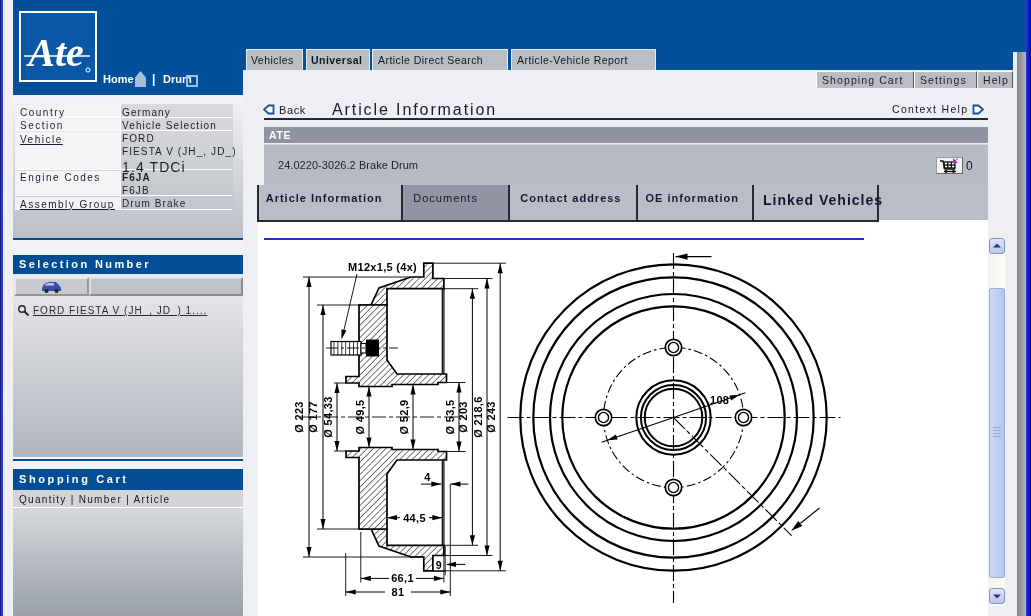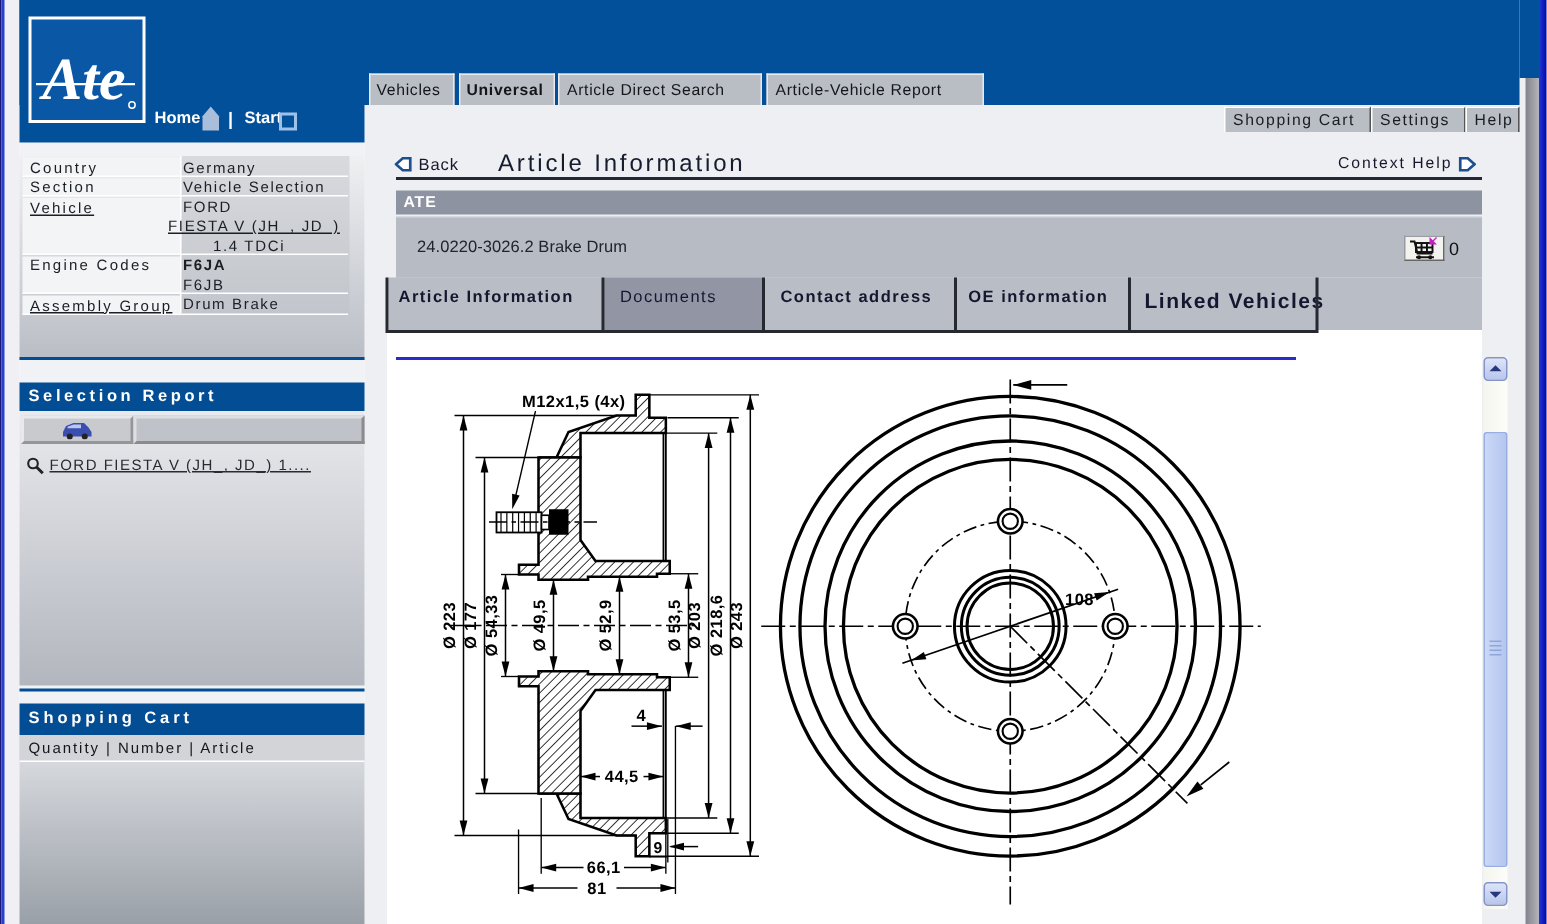--- a/index.html
+++ b/index.html
@@ -21,21 +21,21 @@
   <text x="37" y="55" text-anchor="middle" font-family="Liberation Serif,serif" font-style="italic" font-weight="bold" font-size="40" fill="#fff">Ate</text>
   <line x1="5" y1="45" x2="71" y2="45" stroke="#fff" stroke-width="1.5"></line>
   <circle cx="69" cy="59" r="2.1" fill="none" stroke="#fff" stroke-width="1"></circle>
 </svg>
 
 <div class="abs" style="left:103px;top:73px;color:#fff;font-size:11px;font-weight:bold;text-align:center;">Home</div>
 <svg class="abs" style="left:134px;top:70px" width="13" height="18">
     <path d="M6.5,1 L12,7.5 L12,17 L1,17 L1,7.5 Z" fill="#a9bedb"></path>
   </svg>
 <div class="abs" style="left:152px;top:72px;color:#fff;font-size:12px;font-weight:bold;">|</div>
-<div class="abs" style="left:163px;top:73px;color:#fff;font-size:11px;font-weight:bold;">Start</div>
+<div class="abs" style="left:163px;top:73px;color:#fff;font-size:11px;font-weight:bold;">Drum</div>
 <div class="abs" style="left:186px;top:75px;width:12px;height:12px;border:2px solid #9fc0e8;"></div>
 
 <div class="abs" style="left:246px;top:48.5px;width:57px;height:21.5px;background:#b9bdc4;border:1px solid #e8eaee;border-bottom:none;"></div>
 <div class="abs" style="left:251px;top:54px;font-size:10.5px;letter-spacing:0.45px;color:#15161a;">Vehicles</div>
 <div class="abs" style="left:306px;top:48.5px;width:64px;height:21.5px;background:#b9bdc4;border:1px solid #e8eaee;border-bottom:none;"></div>
 <div class="abs" style="left:311px;top:54px;font-size:10.5px;letter-spacing:0.45px;color:#15161a;font-weight:bold;">Universal</div>
 <div class="abs" style="left:372px;top:48.5px;width:136px;height:21.5px;background:#b9bdc4;border:1px solid #e8eaee;border-bottom:none;"></div>
 <div class="abs" style="left:378px;top:54px;font-size:10.5px;letter-spacing:0.45px;color:#15161a;">Article Direct Search</div>
 <div class="abs" style="left:511px;top:48.5px;width:145px;height:21.5px;background:#b9bdc4;border:1px solid #e8eaee;border-bottom:none;"></div>
 <div class="abs" style="left:517px;top:54px;font-size:10.5px;letter-spacing:0.45px;color:#15161a;">Article-Vehicle Report</div>
@@ -108,33 +108,33 @@
 <div class="abs" style="left:20px;top:106.8px;font-size:10px;letter-spacing:1.5px;color:#1c1e26;">Country</div>
 <div class="abs" style="left:122px;top:106.6px;font-size:10px;letter-spacing:1.1px;color:#1c1e26;">Germany</div>
 <div class="abs" style="left:15px;top:118.7px;width:105px;height:12.7px;background:#f3f4f6;border-bottom:1px solid #fff;"></div>
 <div class="abs" style="left:120px;top:118.7px;width:112px;height:12.7px;border-bottom:1px solid #fff;"></div>
 <div class="abs" style="left:20px;top:120.2px;font-size:10px;letter-spacing:1.5px;color:#1c1e26;">Section</div>
 <div class="abs" style="left:122px;top:120.0px;font-size:10px;letter-spacing:1.1px;color:#1c1e26;">Vehicle Selection</div>
 <div class="abs" style="left:15px;top:132.1px;width:105px;height:38.1px;background:#f3f4f6;border-bottom:1px solid #fff;"></div>
 <div class="abs" style="left:120px;top:132.1px;width:112px;height:38.1px;border-bottom:1px solid #fff;"></div>
 <div class="abs" style="left:20px;top:133.6px;font-size:10px;letter-spacing:1.5px;color:#1c1e26;text-decoration:underline;">Vehicle</div>
 <div class="abs" style="left:122px;top:133.4px;font-size:10px;letter-spacing:1.1px;color:#1c1e26;">FORD</div>
-<div class="abs" style="left:112px;top:146.1px;font-size:10px;letter-spacing:1.1px;color:#1c1e26;text-decoration:underline;">FIESTA V (JH_, JD_)</div>
-<div class="abs" style="left:122px;top:158.8px;font-size:10px;letter-spacing:1.1px;color:#1c1e26;padding-left:20px;">1.4 TDCi</div>
+<div class="abs" style="left:122px;top:146.1px;font-size:10px;letter-spacing:1.1px;color:#1c1e26;">FIESTA V (JH_, JD_)</div>
+<div class="abs" style="left:122px;top:158.8px;font-size:14px;letter-spacing:1.1px;color:#1c1e26;">1.4 TDCi</div>
 <div class="abs" style="left:15px;top:170.9px;width:105px;height:25.4px;background:#f3f4f6;border-bottom:1px solid #fff;"></div>
 <div class="abs" style="left:120px;top:170.9px;width:112px;height:25.4px;border-bottom:1px solid #fff;"></div>
 <div class="abs" style="left:20px;top:172.4px;font-size:10px;letter-spacing:1.5px;color:#1c1e26;">Engine Codes</div>
 <div class="abs" style="left:122px;top:172.2px;font-size:10px;letter-spacing:1.1px;color:#1c1e26;font-weight:bold;">F6JA</div>
 <div class="abs" style="left:122px;top:184.9px;font-size:10px;letter-spacing:1.1px;color:#1c1e26;">F6JB</div>
 <div class="abs" style="left:15px;top:197.0px;width:105px;height:12.7px;background:#f3f4f6;border-bottom:1px solid #fff;"></div>
 <div class="abs" style="left:120px;top:197.0px;width:112px;height:12.7px;border-bottom:1px solid #fff;"></div>
 <div class="abs" style="left:20px;top:198.5px;font-size:10px;letter-spacing:1.5px;color:#1c1e26;text-decoration:underline;">Assembly Group</div>
 <div class="abs" style="left:122px;top:198.3px;font-size:10px;letter-spacing:1.1px;color:#1c1e26;">Drum Brake</div>
 <div class="abs" style="left:13px;top:237.5px;width:230px;height:2px;background:#024d94"></div>
-<div class="abs" style="left:13px;top:255px;width:230px;height:19px;background:#024d94;color:#fff;font-weight:bold;font-size:11px;padding:3px 0 0 6px;letter-spacing:2.4px;">Selection Report</div>
+<div class="abs" style="left:13px;top:255px;width:230px;height:19px;background:#024d94;color:#fff;font-weight:bold;font-size:11px;padding:3px 0 0 6px;letter-spacing:2.4px;">Selection Number</div>
 <div class="abs" style="left:13px;top:274px;width:230px;height:183px;background:linear-gradient(180deg,#e9eaed,#b2b6be)"></div>
 <div class="abs" style="left:14px;top:277px;width:75px;height:19px;background:#c8cace;border:2px outset #e8e9ec;"></div>
 <div class="abs" style="left:89px;top:277px;width:154px;height:19px;background:#bfc2c8;border:2px outset #dcdee2;"></div>
 <svg class="abs" style="left:40px;top:280px" width="22" height="13">
 <path d="M2,8 L4,4 L9,2 L16,2 L19,5 L21,8 L21,11 L2,11 Z" fill="#3a4db0"></path>
 <path d="M5,4.5 L9,3 L14,3 L14,5.5 L5,5.5 Z" fill="#b8c8ec"></path>
 <circle cx="6.5" cy="11" r="2" fill="#222"></circle>
     <circle cx="16.5" cy="11" r="2" fill="#222"></circle>
 </svg>
 <svg class="abs" style="left:17px;top:304px" width="13" height="13">

